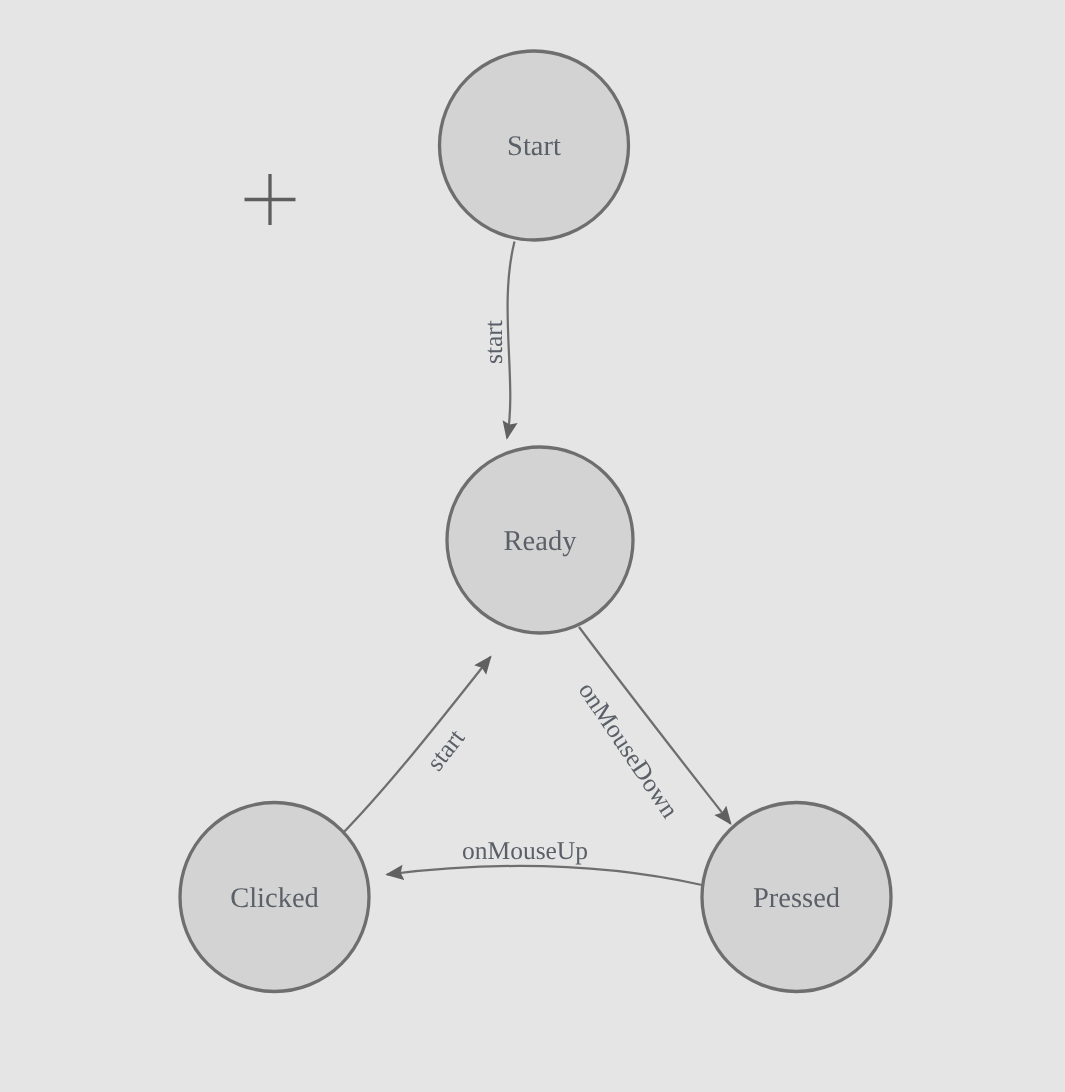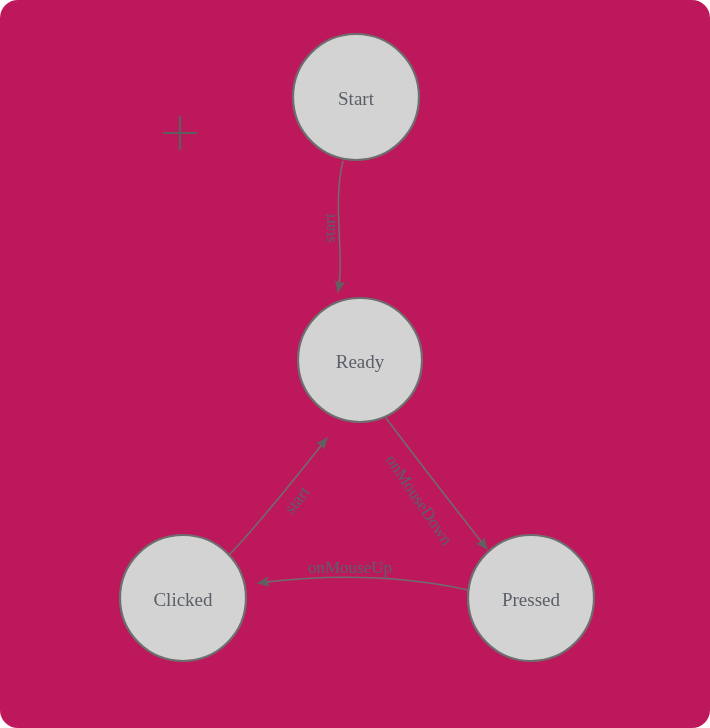--- a/index.html
+++ b/index.html
@@ -7,23 +7,22 @@
     padding: 0;
     background: #ffffff;
   }
   body {
     font-family: "Liberation Serif", serif;
   }
   #canvas {
     position: relative;
     width: 710px;
     height: 728px;
-    background: #be185d;
+    background: #e5e5e5;
     overflow: hidden;
-    border-radius: 18px;
   }
   #diagram-svg {
     position: absolute;
     top: 0;
     left: 0;
     width: 710px;
     height: 728px;
   }
   .node-circle {
     stroke-width: 2.2;

